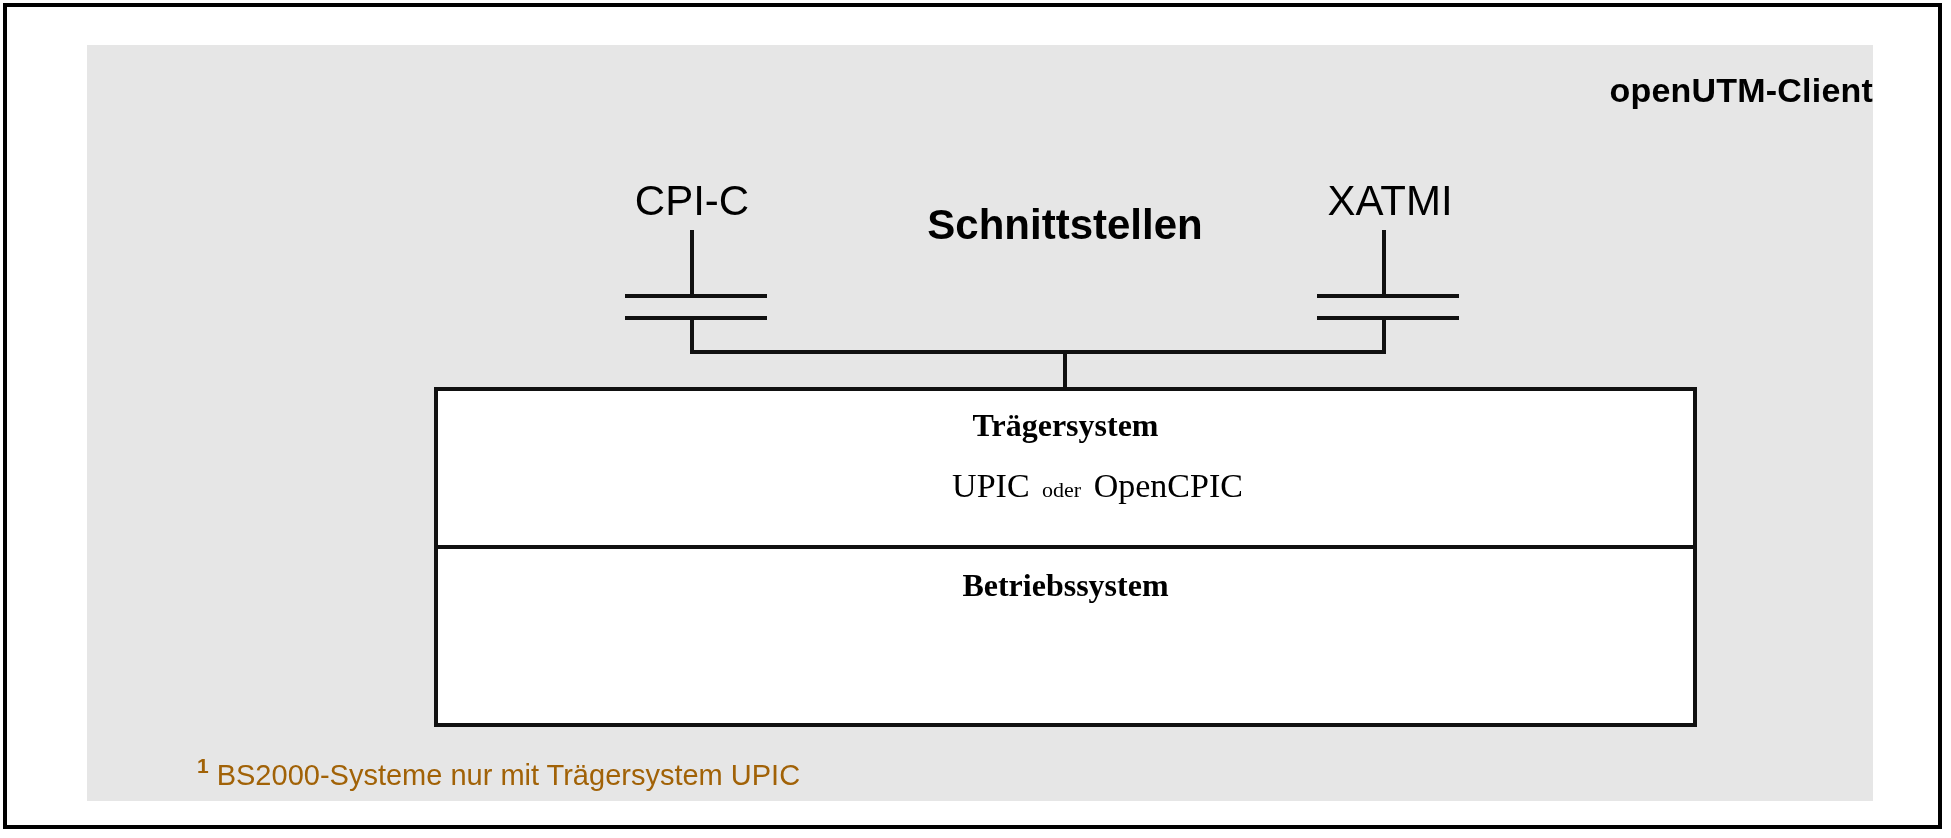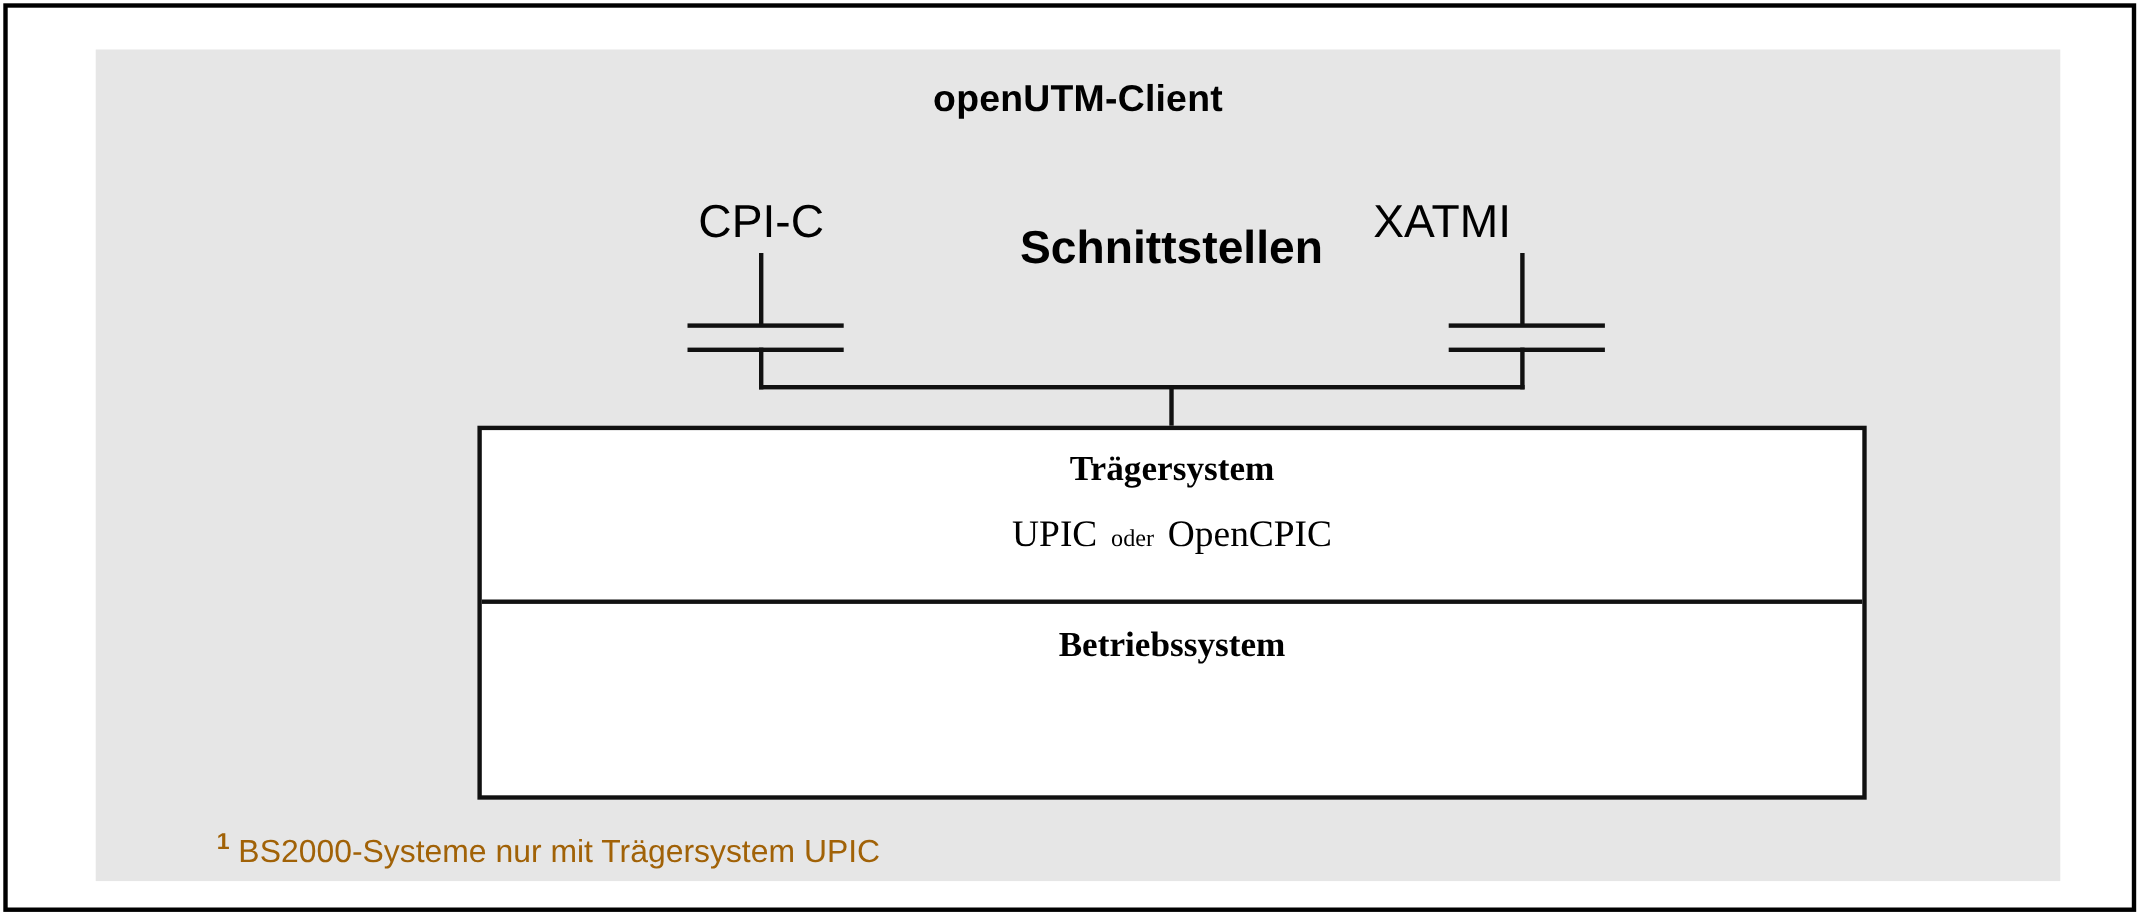--- a/index.html
+++ b/index.html
@@ -42,38 +42,38 @@
     height: 756px;
     background: #e6e6e6;
   }
 
   
   .fig-title {
     position: absolute;
     left: 0;
     top: 26px;
     width: 100%;
-    text-align: center;
+    text-align: right;
     font-size: 34px;
     font-weight: bold;
     color: #000000;
     letter-spacing: 0.2px;
   }
 
   
   .iface-label {
     position: absolute;
     top: 132px;
     font-size: 42px;
     color: #000000;
     white-space: nowrap;
   }
   .iface-label.cpic   { left: 605px; transform: translateX(-50%); }
   .iface-label.center { left: 978px; transform: translateX(-50%); font-weight: bold; margin-top: 24px; }
-  .iface-label.xatmi  { left: 1224px; transform: translateX(-50%); }
+  .iface-label.xatmi  { left: 1303px; transform: translateX(-50%); }
 
   
   .conn { position: absolute; }
   .conn .stem-top {
     position: absolute;
     width: 4px;
     background: #111111;
   }
   .conn .stem-bottom {
     position: absolute;
@@ -159,21 +159,21 @@
 
   .layer-body {
     position: absolute;
     left: 0;
     width: 100%;
     text-align: center;
     font-size: 34px;
     color: #000000;
     white-space: nowrap;
   }
-  .layer-carrier .layer-body { top: 76px; }
+  .layer-carrier .layer-body { top: 76px; padding-left: 32px; }
   .layer-os .layer-body      { top: 88px; }
 
   .small-conj {
     font-size: 22px;
     padding: 0 4px;
   }
   .os-gap { display: inline-block; width: 46px; }
   .sup {
     font-size: 21px;
     font-weight: bold;

